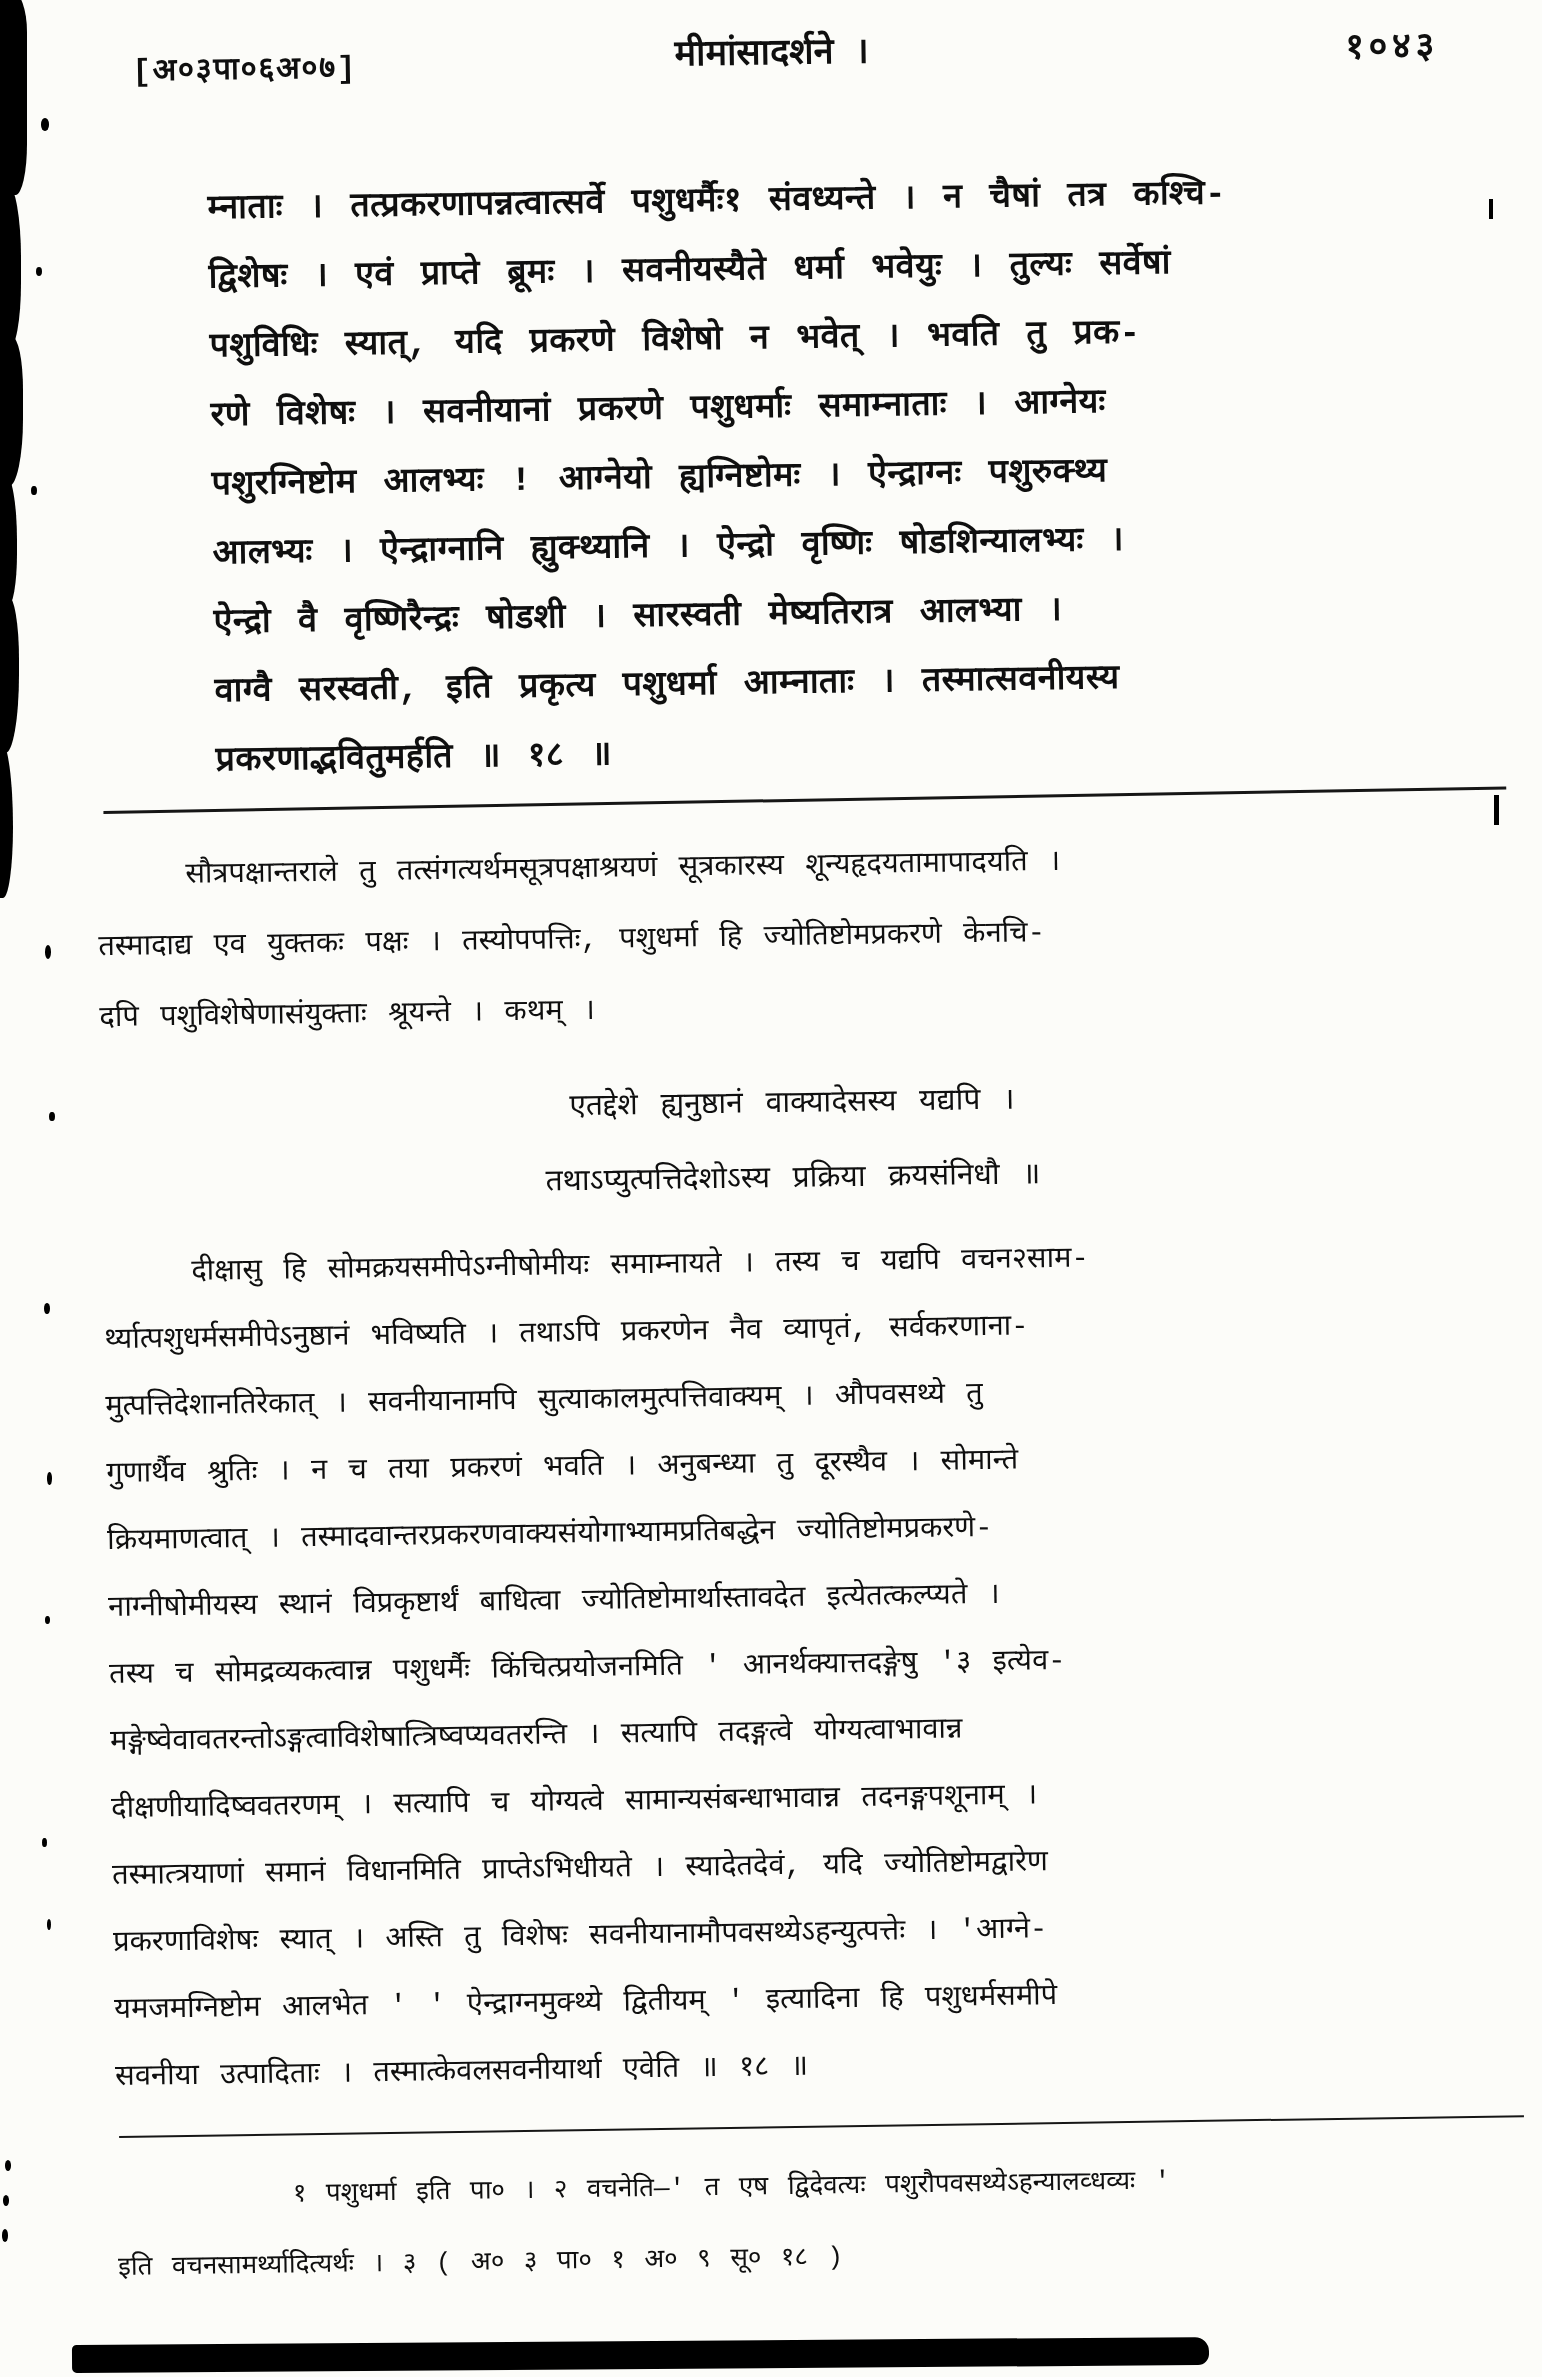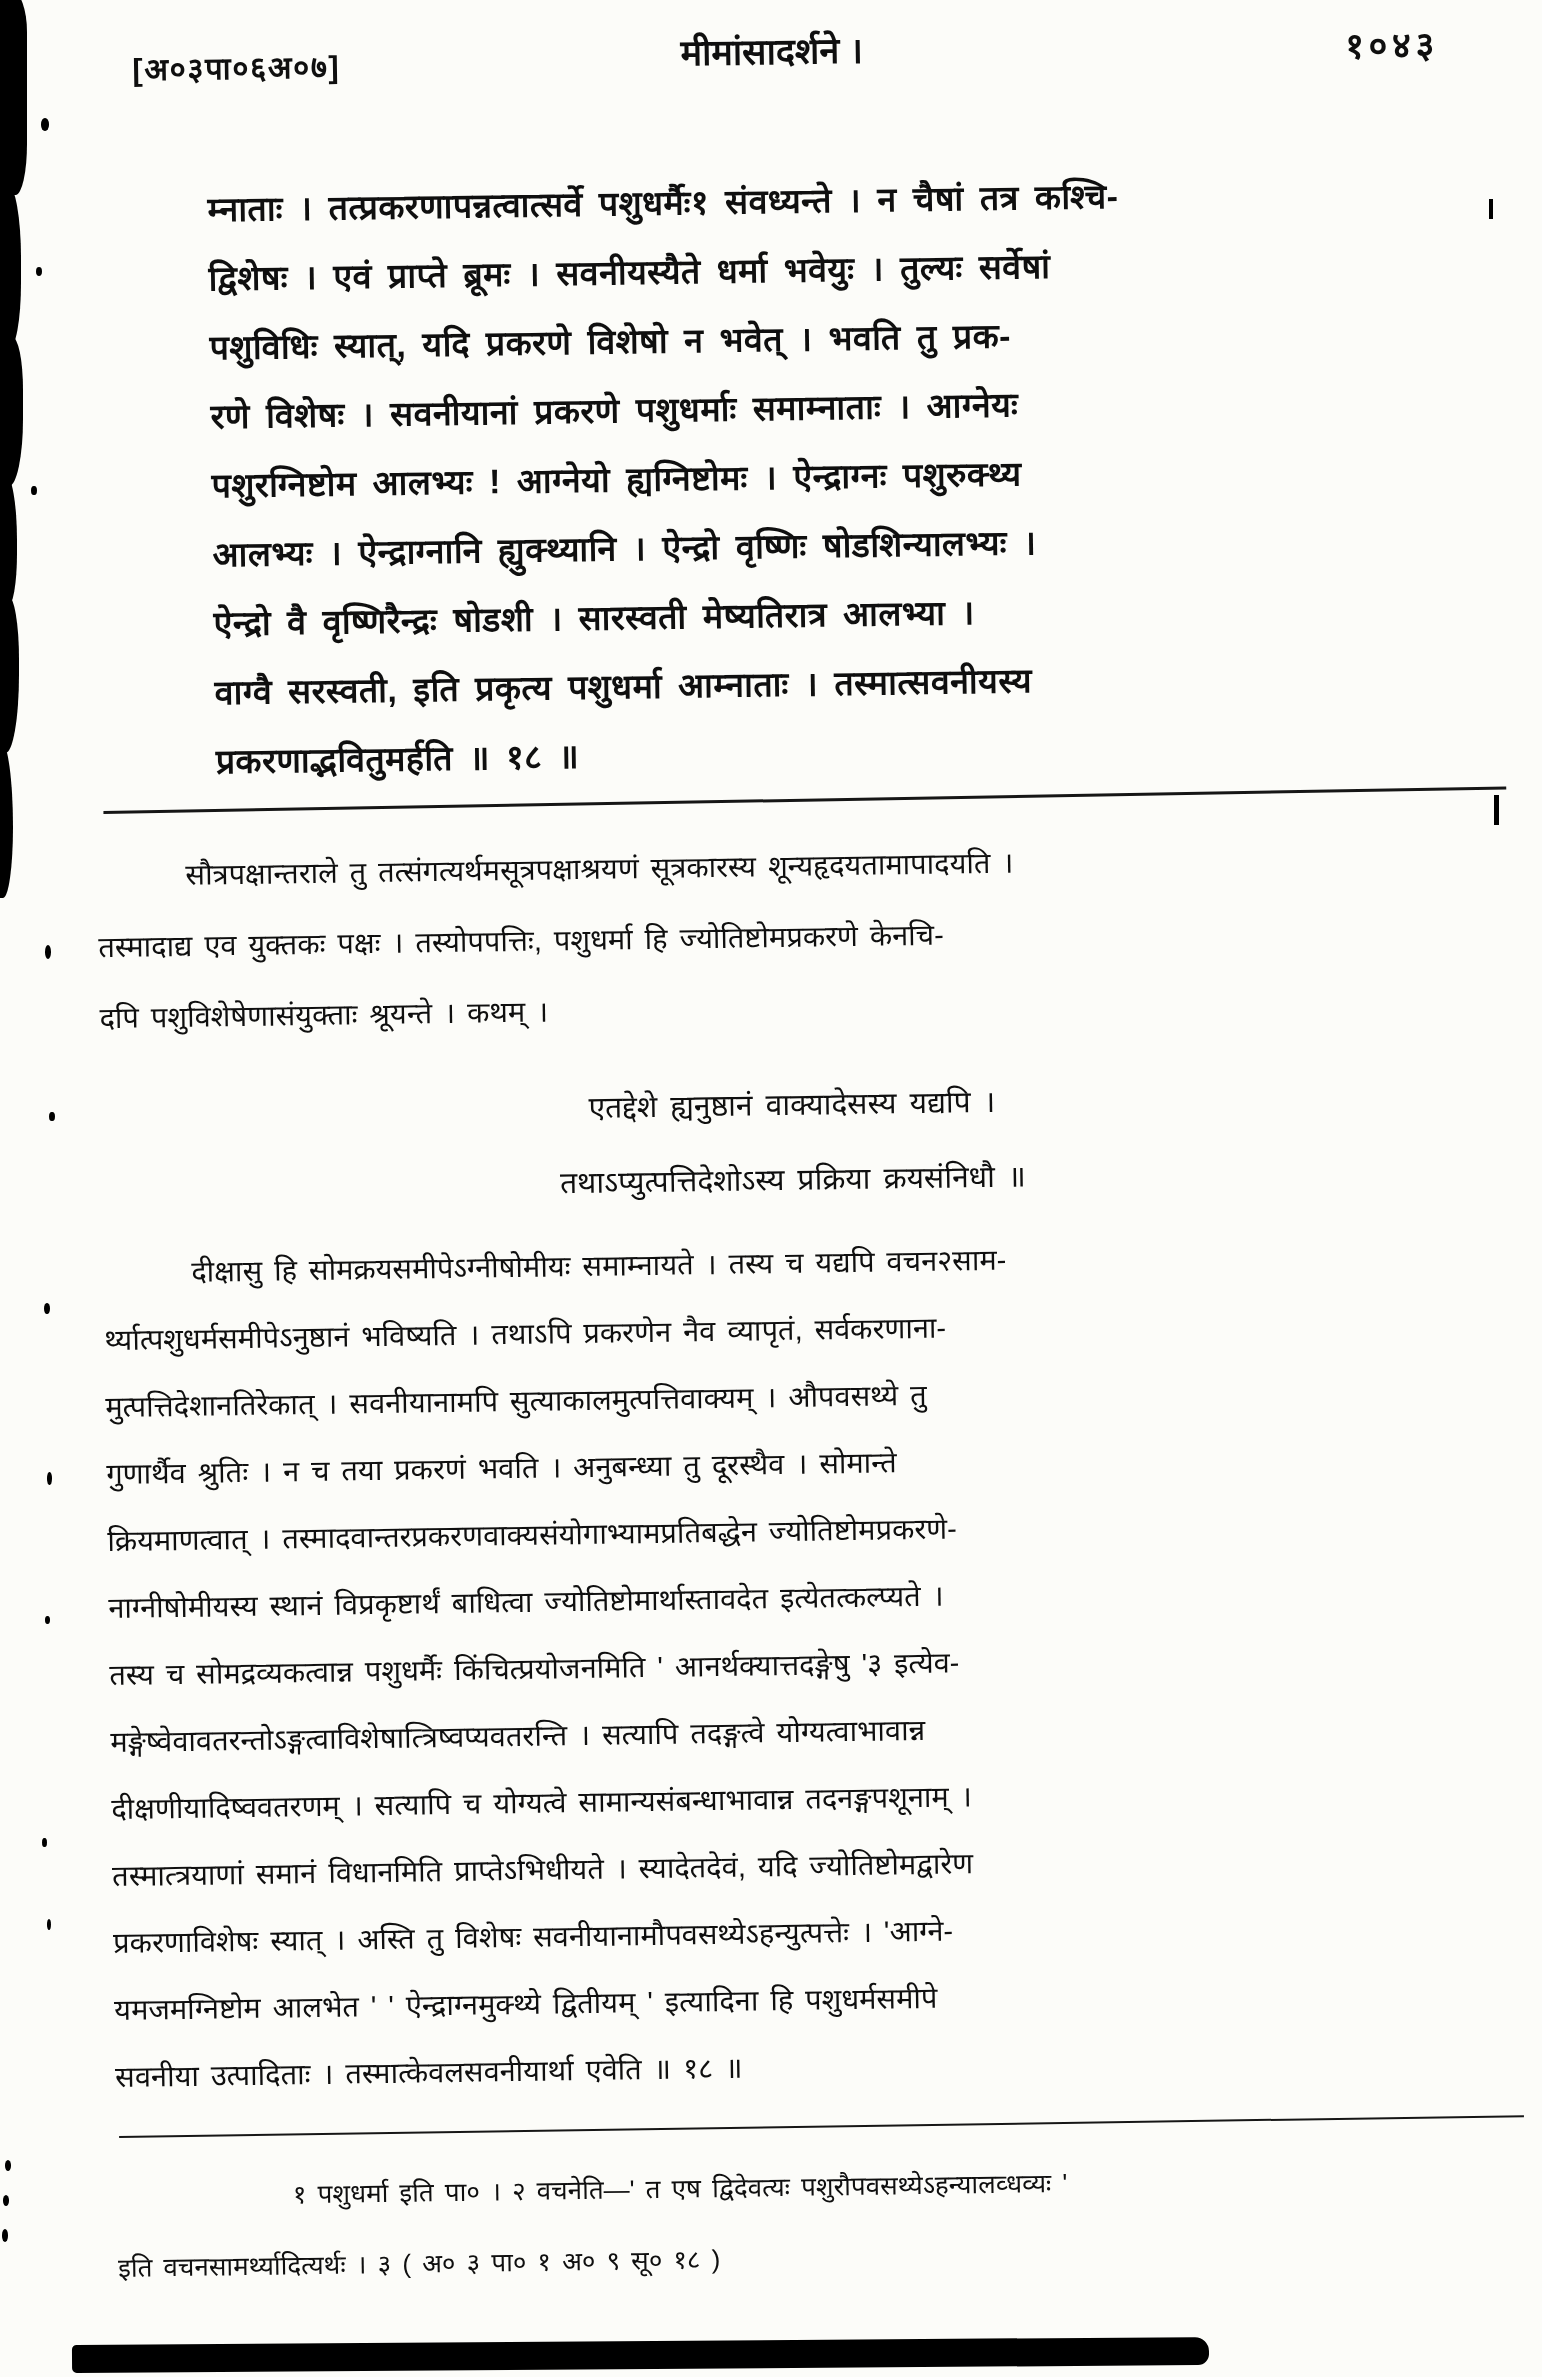--- a/index.html
+++ b/index.html
@@ -1,21 +1,21 @@
 <!DOCTYPE html>
 <html style="font-size:12.5px"><head>
 <meta charset="utf-8">
 <style>
   html,body{margin:0;padding:0;background:#e8e8e4;}
   .page{
     position:relative;
     width:1543px;height:2377px;
     background:#fcfcf9;
     overflow:hidden;
-    font-family:Liberation Sans, sans-serif;
+    font-family:Liberation Mono, monospace;
     color:#0f0f0f;
   }
   .content{
     position:absolute;inset:0;
     transform:rotate(-0.85deg);
     transform-origin:1450px 31px;
   }
   .hdr-ref{position:absolute;top:28px;left:132px;font-size:31px;font-weight:700;letter-spacing:1.6px;}
   .hdr-title{position:absolute;top:15.7px;left:50%;transform:translateX(-50%);font-size:36px;font-weight:700;}
   .hdr-page{position:absolute;top:19px;left:1345px;font-size:36px;font-weight:700;letter-spacing:4.7px;}

